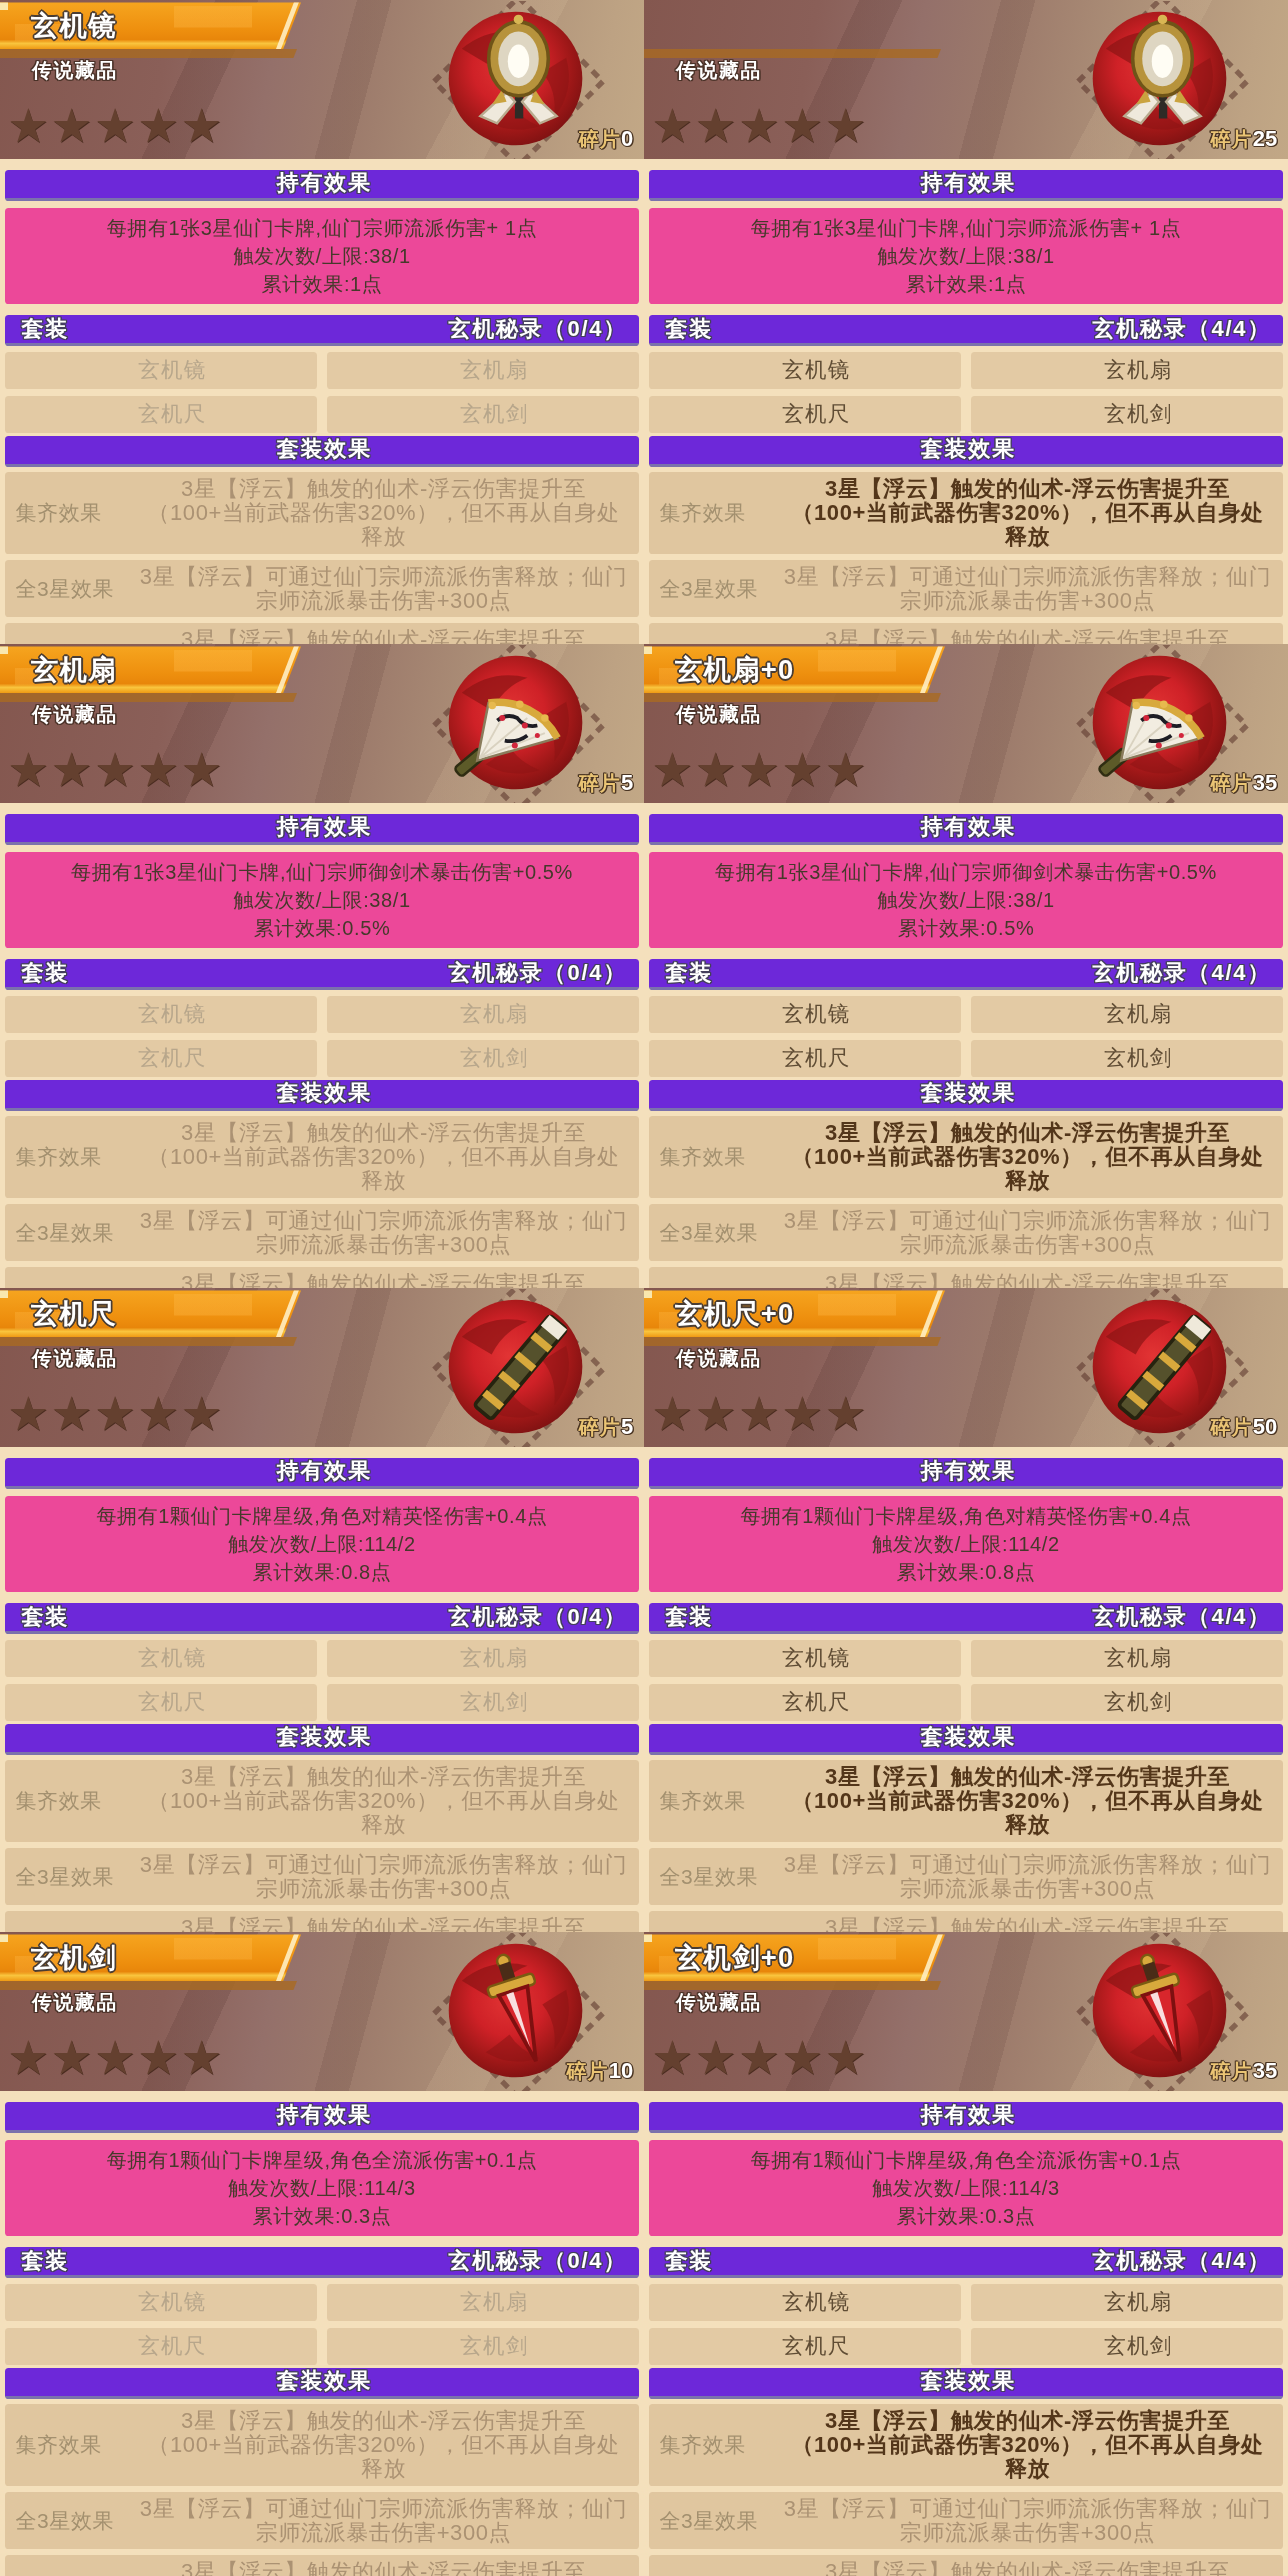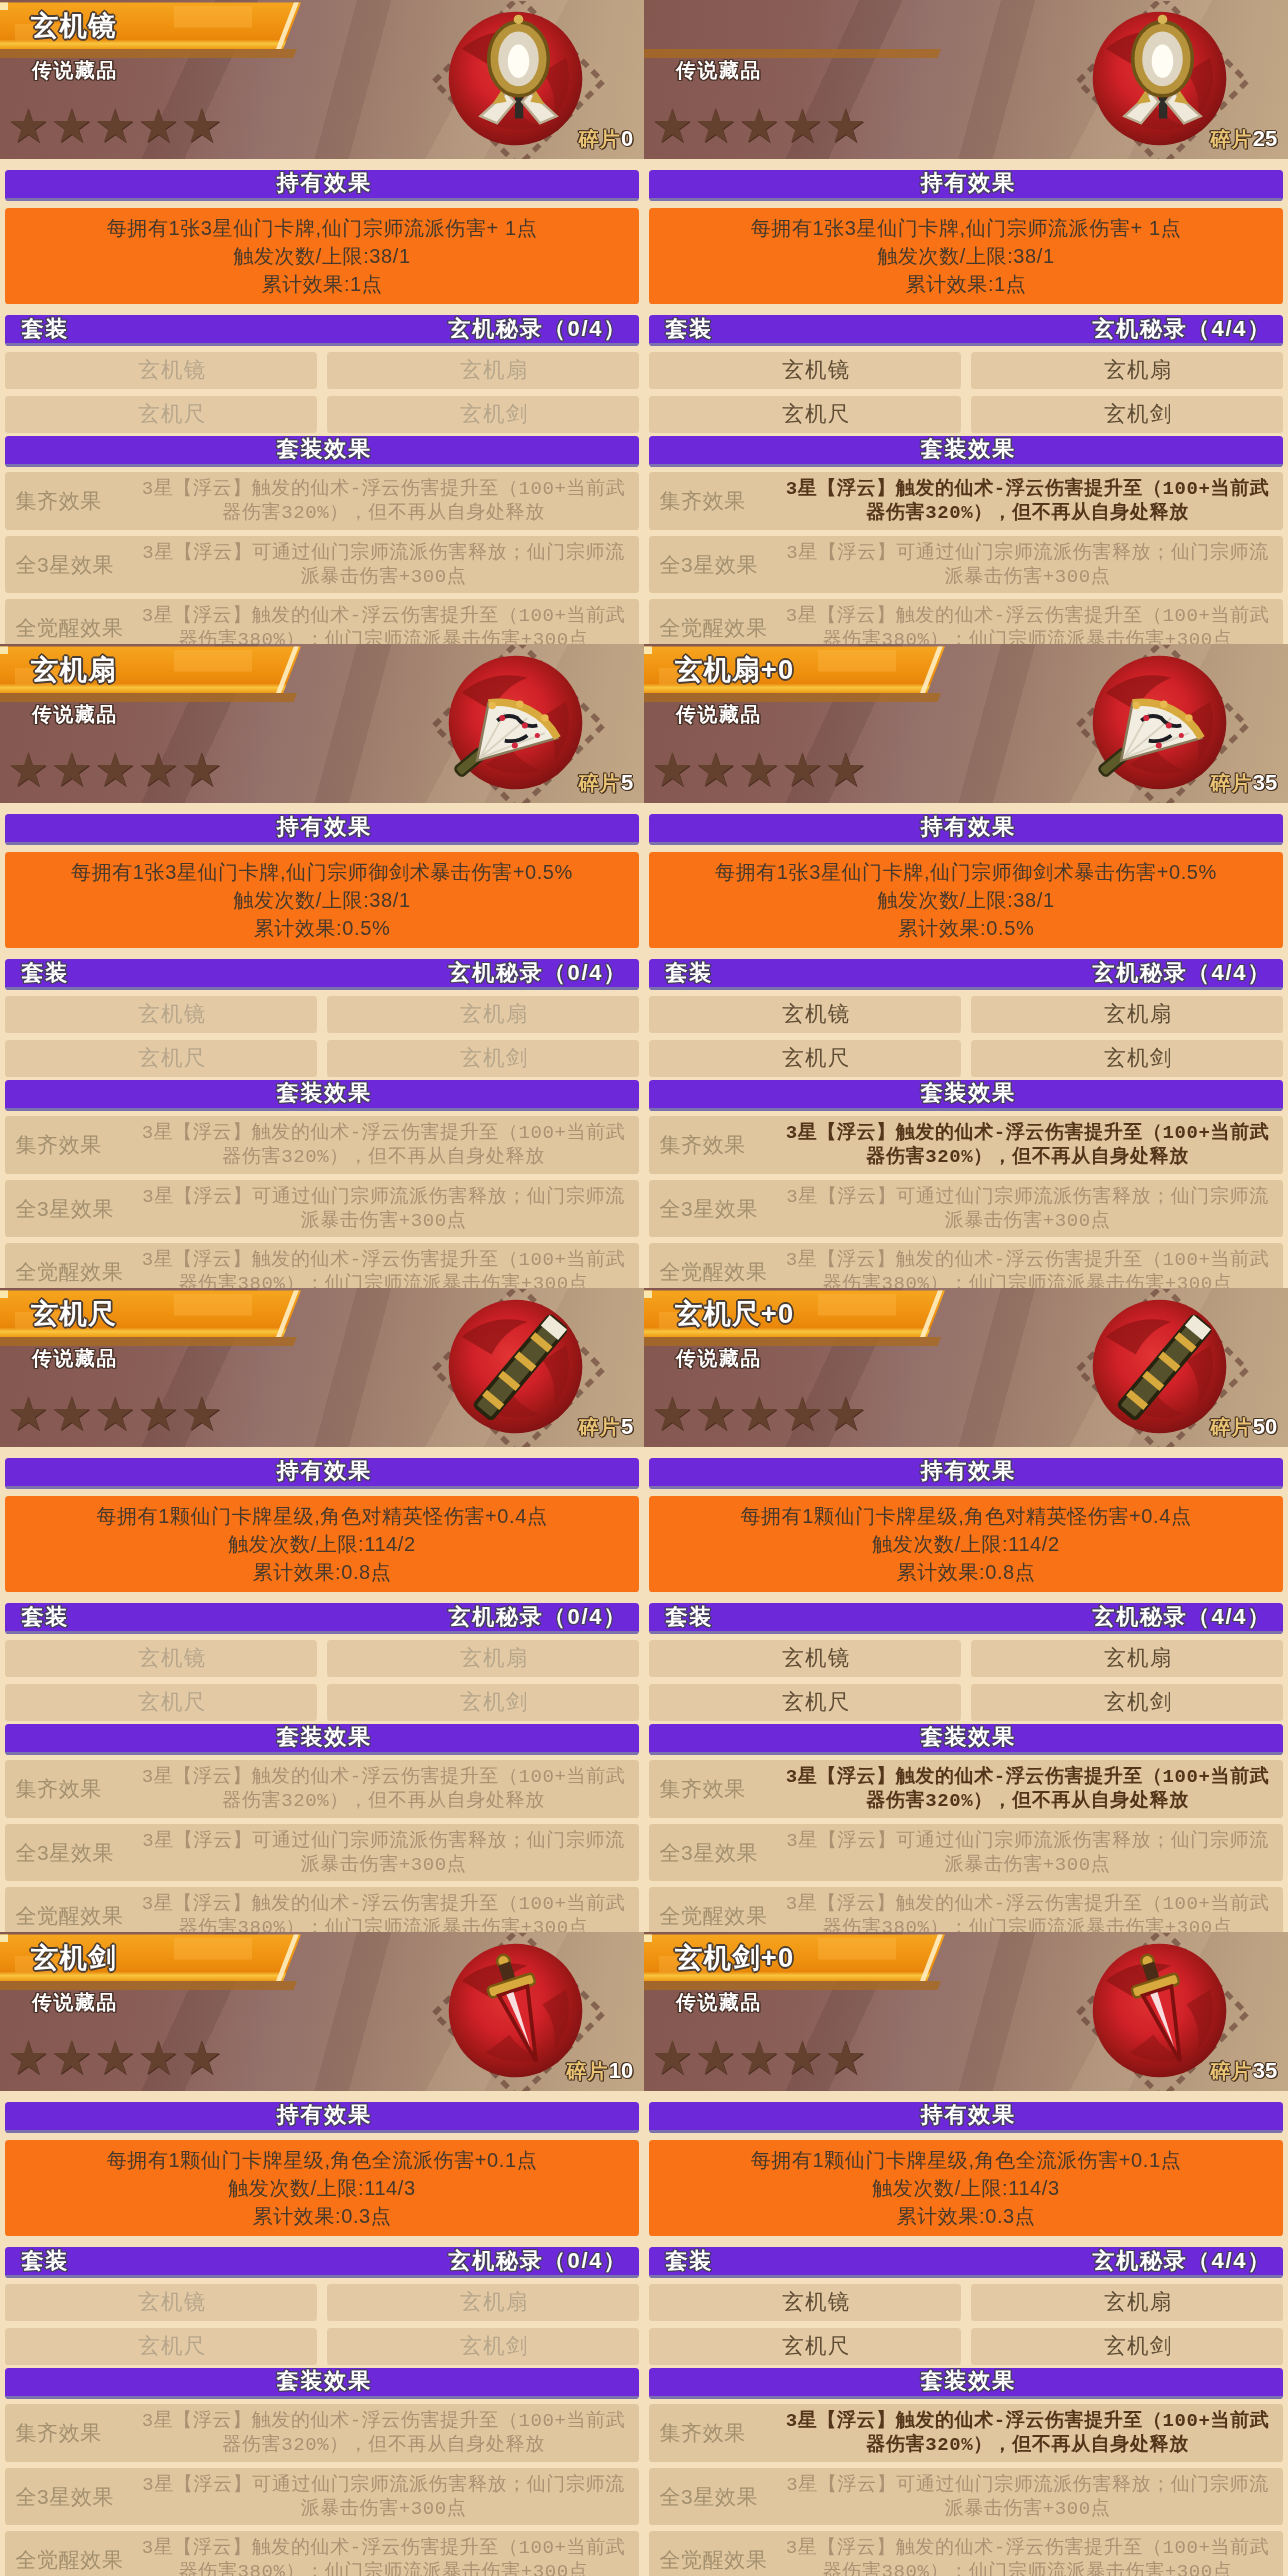--- a/index.html
+++ b/index.html
@@ -89,21 +89,21 @@
   .hdr {
     margin-top:10.7px; height:31px; line-height:26px;
     background:#6d28d9; border-bottom:3.6px solid #7b71ac; border-radius:3.6px;
     padding:0 12px 0 16.7px;
     font-size:22px; font-weight:bold; color:#fff; letter-spacing:1.8px;
     text-shadow:-1.2px 0 #45405c,1.2px 0 #45405c,0 -1.2px #45405c,0 1.2px #45405c,-1.2px -1.2px #45405c,1.2px 1.2px #45405c,-1.2px 1.2px #45405c,1.2px -1.2px #45405c;
   }
   .set-hdr { display:flex; justify-content:space-between; align-items:center; line-height:normal; }
 
   .held-block {
-    margin-top:7.2px; background:#f97316; border-radius:3.6px;
+    margin-top:7.2px; background:#ec4899; border-radius:3.6px;
     padding:6px 10.7px; min-height:95px;
   }
   .held-line { font-size:20px; line-height:28px; color:#46392b; letter-spacing:0.6px; }
 
   .set-grid {
     margin-top:6px; display:grid; grid-template-columns:1fr 1fr;
     column-gap:9.5px; row-gap:7.2px;
   }
   .set-cell {
     height:37px; line-height:37px; background:#e3caa4; border-radius:3.6px;
@@ -116,21 +116,21 @@
   .fx-row {
     display:flex; background:#e0c69f; border-radius:3.6px;
     min-height:50px; margin-bottom:6px;
   }
   .fx-label {
     flex:0 0 129px; display:flex; align-items:center; padding-left:10.7px;
     font-size:21px; color:#a3906f; letter-spacing:0.6px;
   }
   .fx-text {
     flex:1; padding:4.8px 8.3px 4.8px 2.4px;
-    font-size:19px; line-height:24px; color:#ab9273; letter-spacing:0.6px;font-family:Liberation Mono, monospace;
+    font-size:22px; line-height:24px; color:#ab9273; letter-spacing:0.6px;
   }
   .panel.complete .fx-row-collect .fx-text { color:#53361a; font-weight:bold; }
 </style>
 </head>
 <body>
 
 <div class="grid">
     <section class="panel">
     <div class="art">
       <div class="emblem" data-icon="mirror">

